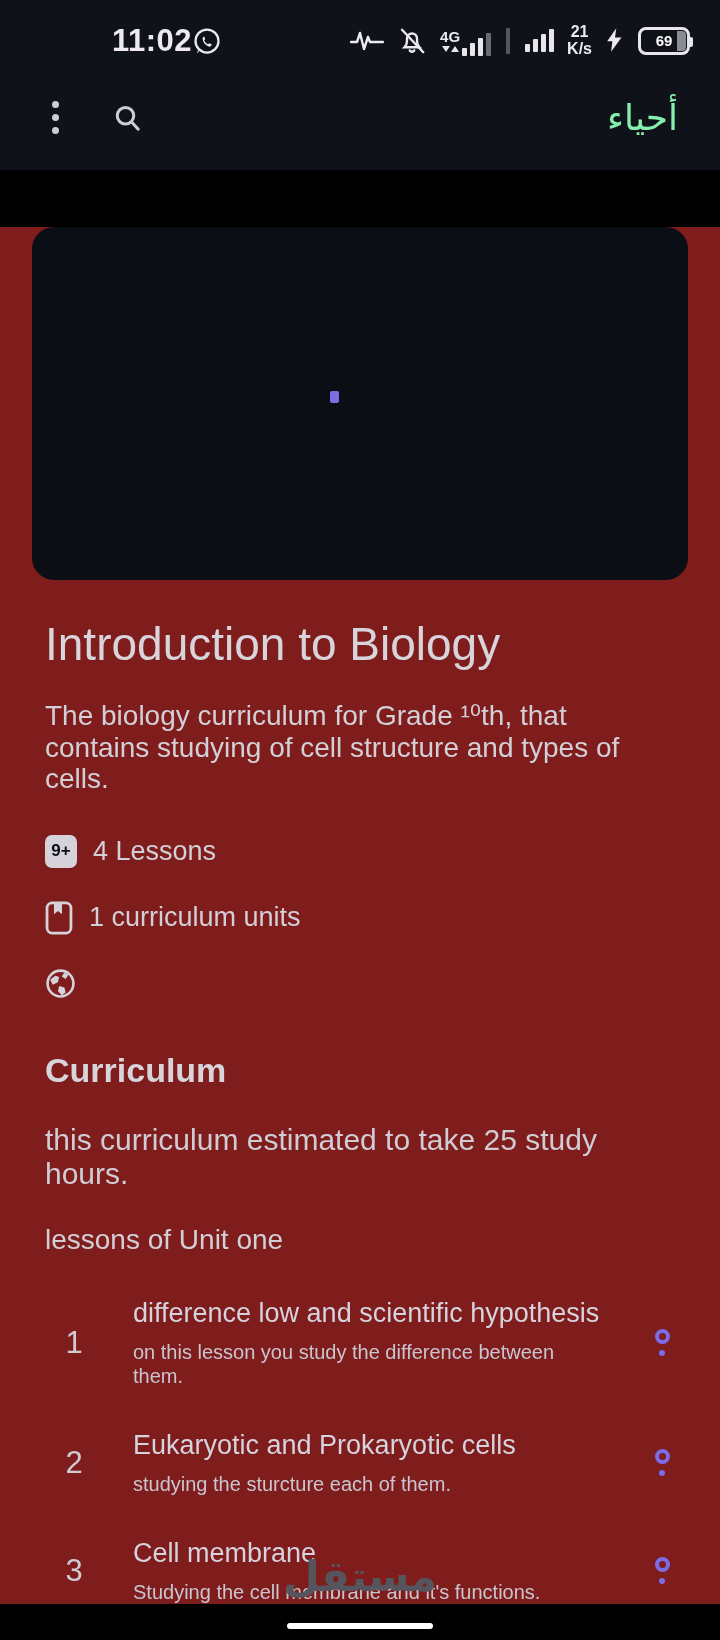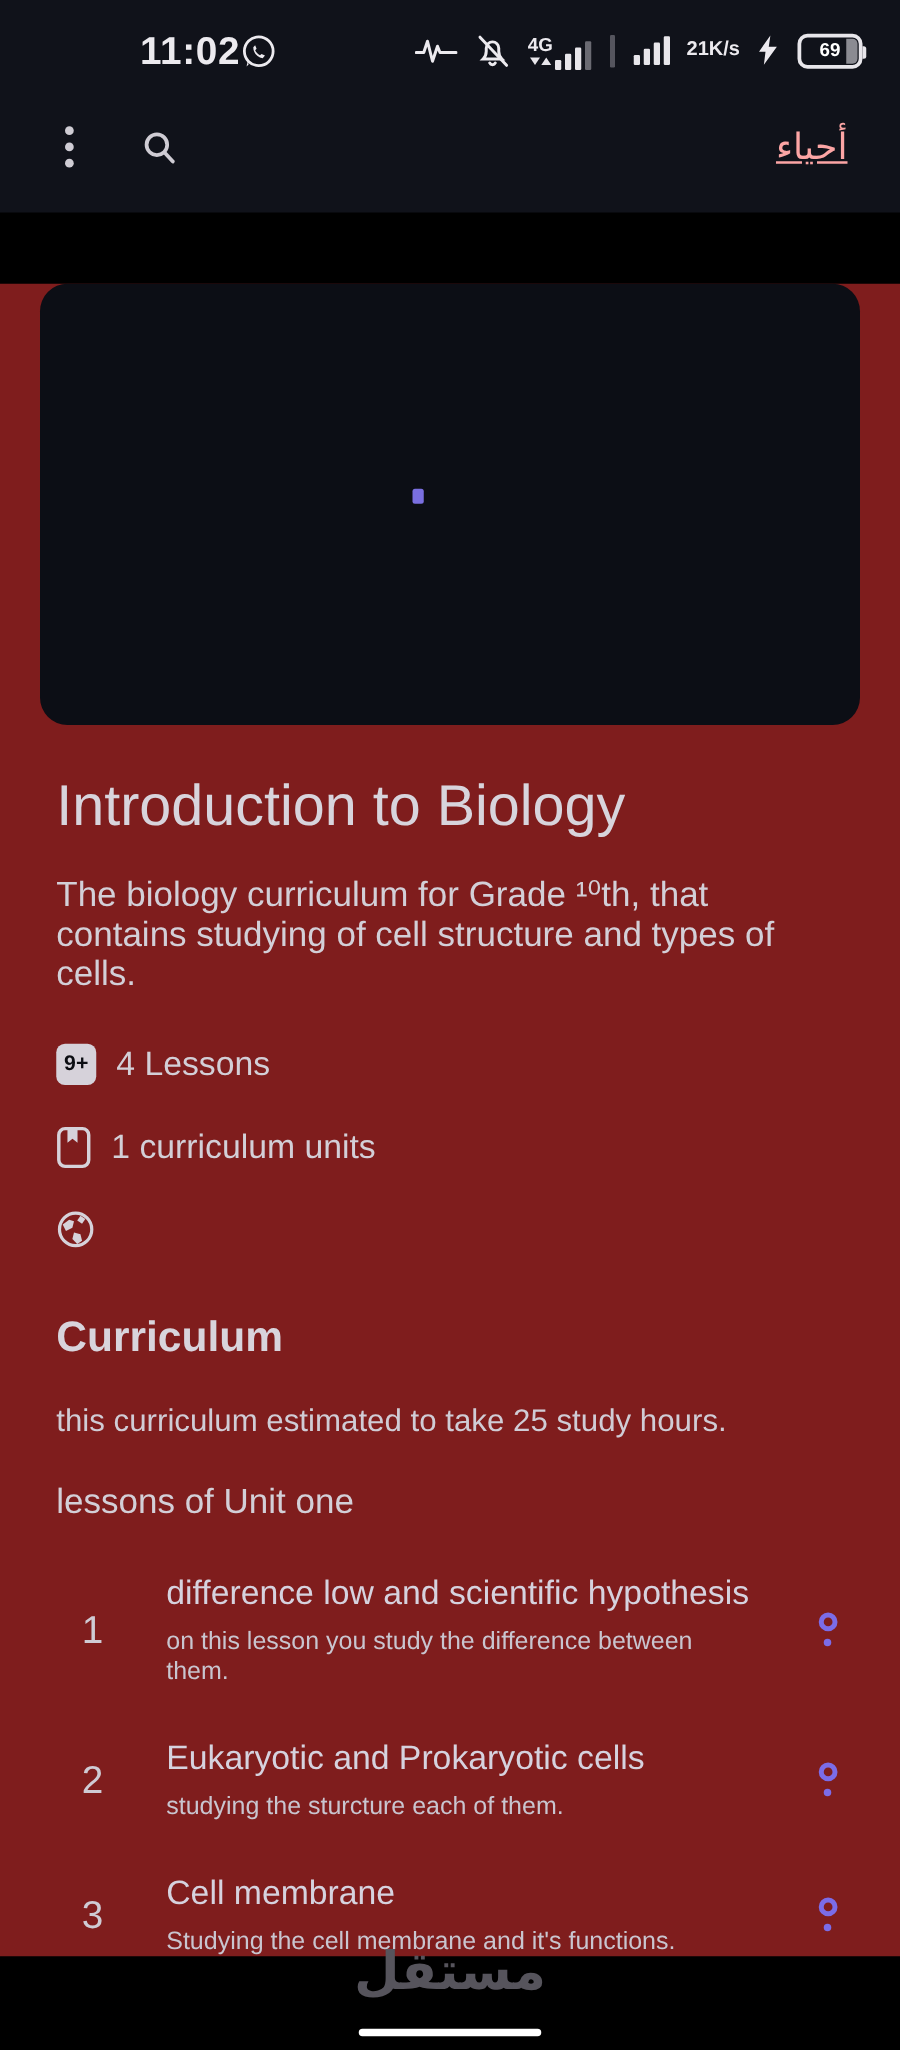--- a/index.html
+++ b/index.html
@@ -31,21 +31,21 @@
   .sim1-col { display: flex; flex-direction: column; align-items: center; line-height: 1; }
   .net-type { font-size: 15px; font-weight: 700; line-height: 1; }
   .updown { display: flex; gap: 1px; margin-top: 2px; }
   .tri-up, .tri-down { width: 0; height: 0; border-left: 4px solid transparent; border-right: 4px solid transparent; }
   .tri-up { border-bottom: 6px solid #e8e6eb; }
   .tri-down { border-top: 6px solid #e8e6eb; }
   .bars { display: flex; align-items: flex-end; gap: 3px; }
   .bars i { display: block; width: 5px; background: #e8e6eb; border-radius: 1px; }
   .bars i.dim { background: #6a6a72; }
   .sep-bar { width: 4px; height: 26px; background: #55555e; border-radius: 1px; margin: 0 2px; }
-  .kps { display: flex; flex-direction: row; align-items: center; line-height: 1.05; }
+  .kps { display: flex; flex-direction: column; align-items: center; line-height: 1.05; }
   .kps span { font-size: 16px; font-weight: 600; }
   .battery-wrap { display: flex; align-items: flex-start; gap: 13px; }
   .battery {
     width: 52px; height: 28px;
     border: 3px solid #e8e6eb; border-radius: 8px;
     display: flex; align-items: center; justify-content: center;
     position: relative; background: #10121a;
   }
   .battery .pct { font-size: 15px; font-weight: 700; color: #fff; z-index: 2; }
   .battery .fill { position: absolute; right: 1px; top: 1px; bottom: 1px; width: 9px; background: #8b8b92; border-radius: 0 4px 4px 0; }
@@ -54,21 +54,21 @@
   .app-bar {
     height: 95px;
     display: flex;
     align-items: center;
     justify-content: space-between;
     padding: 0 42px 10px 46px;
   }
   .app-bar-left { display: flex; align-items: center; gap: 44px; }
   .kebab { display: flex; flex-direction: column; gap: 6px; padding: 6px; cursor: pointer; }
   .kebab i { width: 7px; height: 7px; border-radius: 50%; background: #cfccd4; }
-  .app-title { font-size: 29px; color: #fca5a5; text-decoration: underline; }
+  .app-title { font-size: 36px; color: #86efac; }
 
   
   .content { background: #7f1d1d; }
 
   .hero-card {
     margin: 57px 32px 0 32px;
     height: 353px;
     background: #0c0e15;
     border-radius: 22px;
     position: relative;
@@ -107,21 +107,21 @@
   }
 
   .section-heading {
     margin: 52px 45px 0 45px;
     font-size: 34px;
     font-weight: 700;
     color: #d8d4dc;
   }
   .section-sub {
     margin: 33px 45px 0 45px;
-    font-size: 25px;
+    font-size: 30px;
     color: #d0ccd5;
   }
   .unit-label {
     margin: 33px 45px 0 45px;
     font-size: 28px;
     color: #d3cfd7;
   }
 
   .lessons { margin-top: 42px; }
   .lesson-row {

